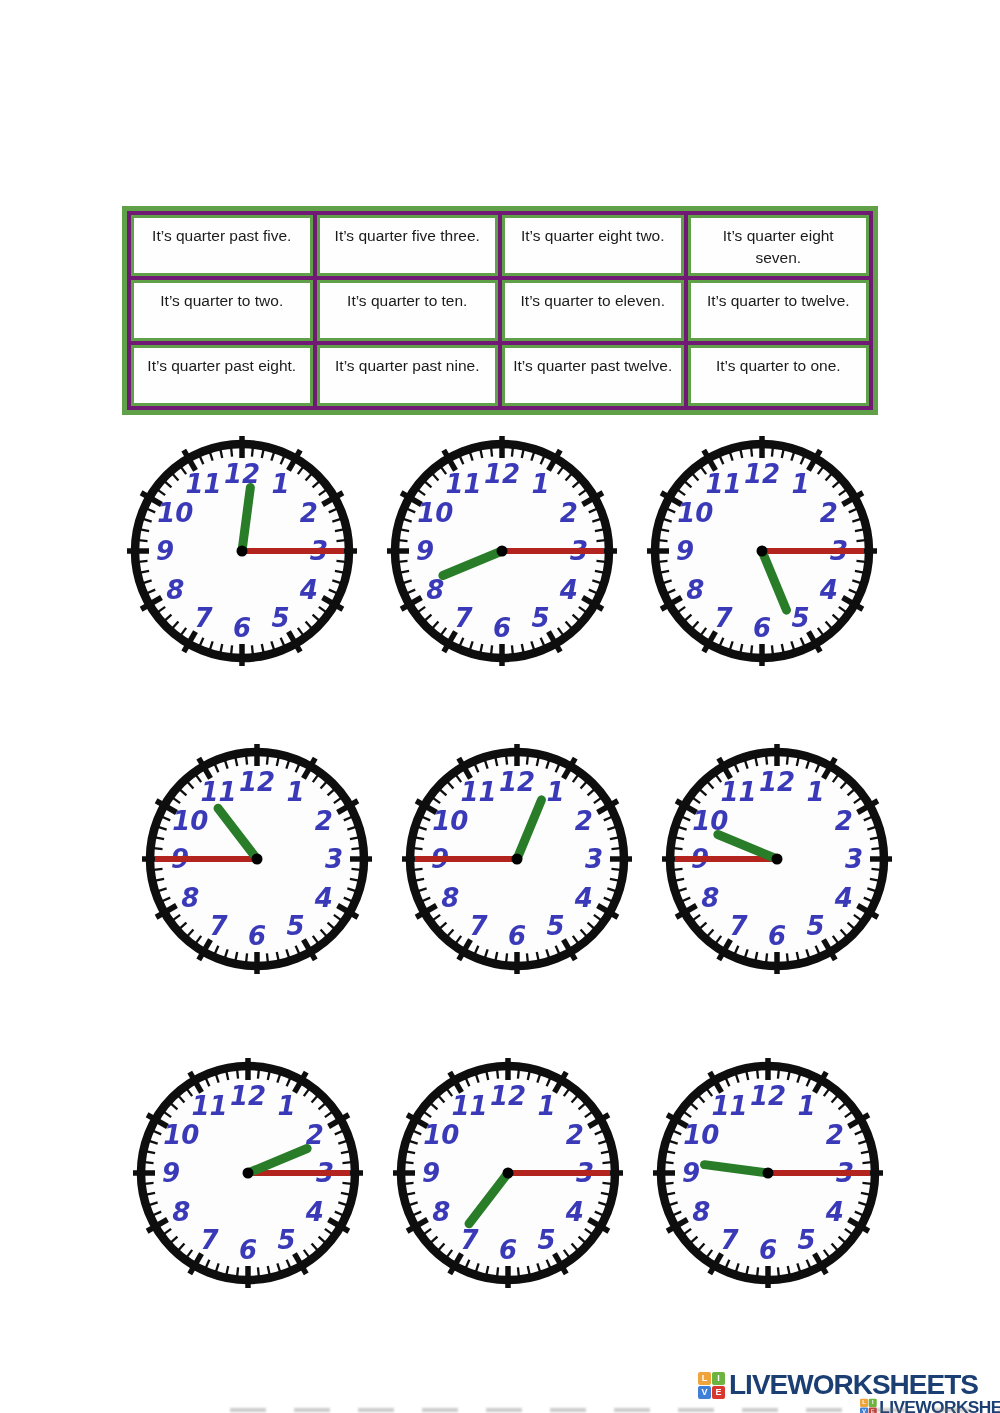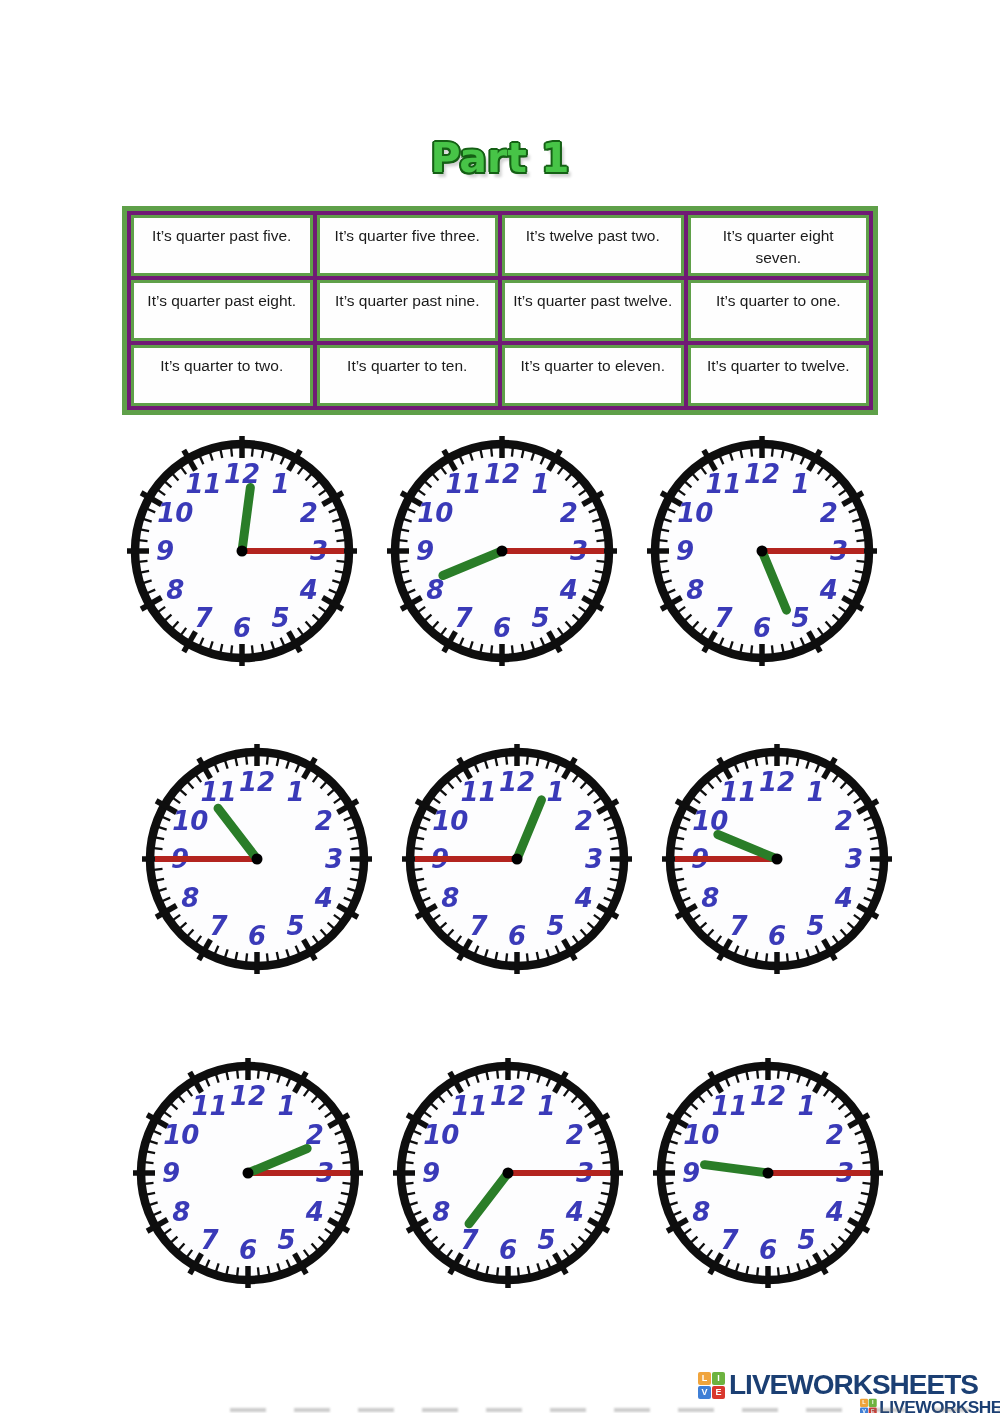--- a/index.html
+++ b/index.html
@@ -58,41 +58,40 @@
     background:repeating-linear-gradient(90deg,
       rgba(110,110,110,0.35) 0 36px, transparent 36px 64px);
     filter:blur(1.2px);
   }
 </style>
 </head>
 <body>
 
 <div class="page">
 
-  <div class="title-part">Part 1</div>
 
   <table class="phrase-table">
     <tbody>
       <tr>
         <td>It’s quarter past five.</td>
         <td>It’s quarter five three.</td>
-        <td>It’s twelve past two.</td>
+        <td>It’s quarter eight two.</td>
         <td>It’s quarter eight seven.</td>
+      </tr>
+      <tr>
+        <td>It’s quarter to two.</td>
+        <td>It’s quarter to ten.</td>
+        <td>It’s quarter to eleven.</td>
+        <td>It’s quarter to twelve.</td>
       </tr>
       <tr>
         <td>It’s quarter past eight.</td>
         <td>It’s quarter past nine.</td>
         <td>It’s quarter past twelve.</td>
         <td>It’s quarter to one.</td>
-      </tr>
-      <tr>
-        <td>It’s quarter to two.</td>
-        <td>It’s quarter to ten.</td>
-        <td>It’s quarter to eleven.</td>
-        <td>It’s quarter to twelve.</td>
       </tr>
     </tbody>
   </table>
 
   <div class="clock-row row1">
     <div class="clock" title="12:15"><svg viewBox="0 0 230 230" width="230" height="230">
           <circle cx="115" cy="115" r="107" fill="#fdfdfe" stroke="#0e0e0e" stroke-width="8.5"></circle>
           <line x1="115" y1="22" x2="115" y2="-1.5" stroke="#0e0e0e" stroke-width="5.5" stroke-linecap="butt"></line>
           <line x1="124.93020401042708" y1="20.520419940014037" x2="125.87096017983596" y2="11.569722881699576" stroke="#0e0e0e" stroke-width="2.3" stroke-linecap="butt"></line>
           <line x1="134.75161062768714" y1="22.07597793028846" x2="136.62281584504697" y2="13.272649523684208" stroke="#0e0e0e" stroke-width="2.3" stroke-linecap="butt"></line>

